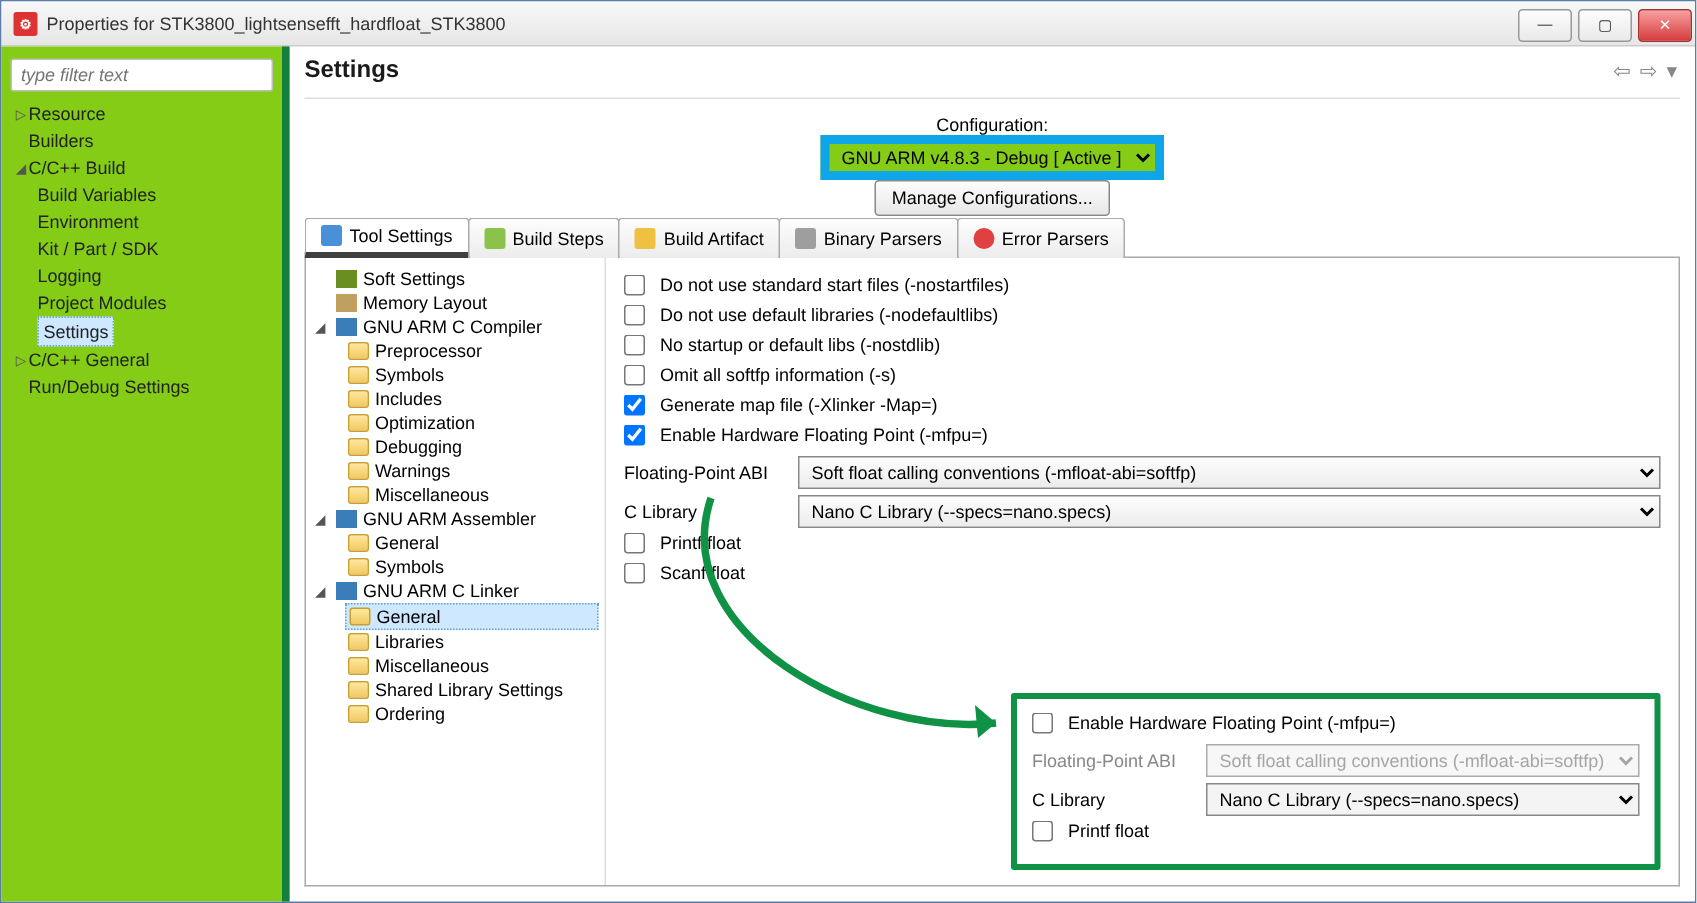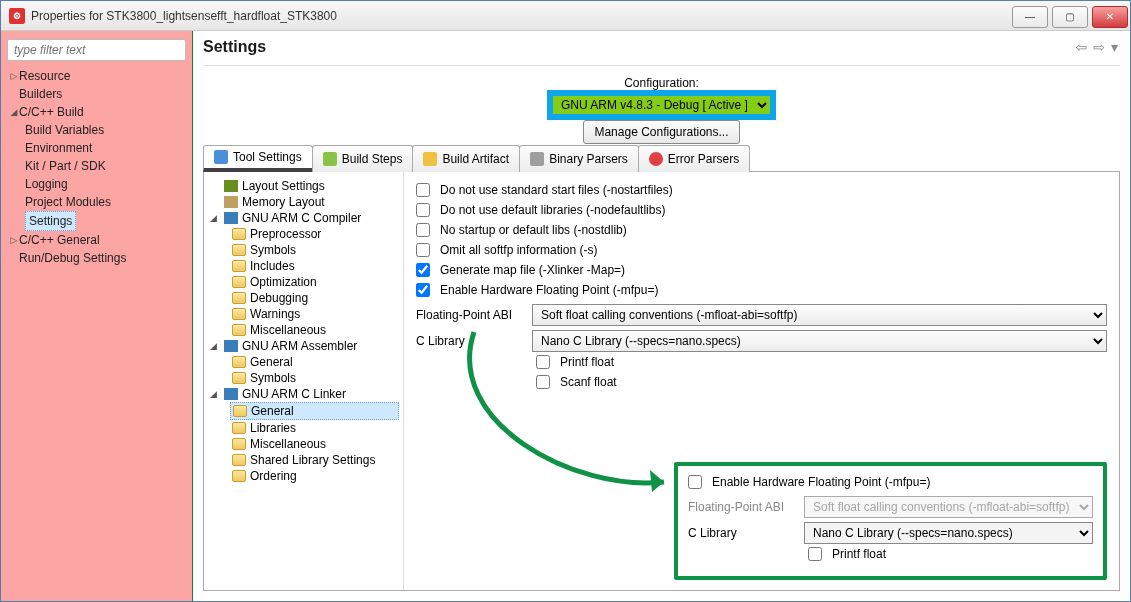--- a/index.html
+++ b/index.html
@@ -13,21 +13,21 @@
     background: linear-gradient(to bottom, #f8f8f8, #e6e6e6);
     border-bottom: 1px solid #ccc;
     display: flex; align-items: center; padding-left: 8px;
     font-size: 13px; color: #333;
   }
   .titlebar .icn { width: 16px; height: 16px; background: #d33; border-radius: 2px; margin-right: 6px; display:inline-flex;align-items:center;justify-content:center;color:#fff;font-size:9px;font-weight:bold; }
   .titlebar .winctrls { margin-left: auto; display: flex; }
   .winbtn { width: 36px; height: 22px; border: 1px solid #999; border-radius: 3px; margin: 2px 2px 0 2px; display:flex;align-items:center;justify-content:center; background:linear-gradient(#fdfdfd,#e9e9e9); font-size:10px; cursor:pointer;}
   .winbtn.close { background: linear-gradient(#f9a0a0,#d43c3c); color:#fff; border-color:#a83030;}
   .content { display: flex; height: calc(100% - 30px); }
-  .sidebar { width: 192px; border-right: 1px solid #15803d; padding: 8px 6px; background:#fca5a5; }
+  .sidebar { width: 192px; border-right: 5px solid #15803d; padding: 8px 6px; background:#84cc16; }
   .filter {
     width: 100%; height: 22px; border: 1px solid #bdbdbd; border-radius: 2px;
     padding: 2px 6px; margin-bottom: 6px; color:#888; font-style:italic;
   }
   .tree { font-size: 12px; line-height: 18px; color: #222; }
   .tree .row { display:flex; align-items:center; padding:0 0 0 2px; white-space:nowrap; cursor:default;}
   .tree .tri { width:10px; display:inline-block; color:#555; font-size:9px; text-align:center;}
   .tree .sel { background:#cde8ff; border:1px dotted #6aa0d8; padding:0 3px; }
   .tree ul { list-style:none; padding-left: 16px; }
   .main { flex:1; display:flex; flex-direction:column; padding: 6px 10px 10px 10px; position:relative;}
@@ -54,21 +54,21 @@
   .ticon.bug { background:#6b8e23;}
   .ticon.mem { background:#c0a060;}
   .ticon.wrench { background:#3a7db8;}
   .ticon.folder { background:linear-gradient(#ffe8a0,#f0c860); border:1px solid #c9a030; border-radius:2px;}
   .settingspane { flex:1; padding:8px 12px; overflow:auto; position:relative;}
   .chkrow { display:flex; align-items:center; gap:10px; height:20px;}
   .chkrow input[type=checkbox]{ width:14px;height:14px;}
   .fldrow { display:flex; align-items:center; gap:6px; margin-top:4px;}
   .fldrow label { width:110px; }
   .fldrow select { flex:1; height:22px; border:1px solid #888; background:linear-gradient(#fdfdfd,#ececec); padding:1px 4px;}
-  .indent { margin-left:120px; }
+  .indent { }
   .highlightbox {
     position:absolute; left:270px; right:12px; top:290px; height:118px;
     border:4px solid #0f9146; border-radius:2px; background:#fff; padding:6px 10px;
   }
   .highlightbox .disabled { color:#888; }
   .highlightbox select { background:#f4f4f4; }
   .arrow-svg { position:absolute; left:50px; top:150px; pointer-events:none; }
   .tt-tri { width:10px; display:inline-block; color:#555; font-size:9px;}
 </style>
 </head>
@@ -173,21 +173,21 @@
             <span>Error Parsers</span>
           </div>
       </div>
 
       <div class="tabbody">
 
         <div class="tooltree">
           <div class="trow">
               <span class="tt-tri"></span>
               <span class="ticon bug"></span>
-              <span>Layout Settings</span>
+              <span>Soft Settings</span>
             </div>
           <div class="trow">
               <span class="tt-tri"></span>
               <span class="ticon mem"></span>
               <span>Memory Layout</span>
             </div>
           <div class="trow">
               <span class="tt-tri">◢</span>
               <span class="ticon wrench"></span>
               <span>GNU ARM C Compiler</span>

